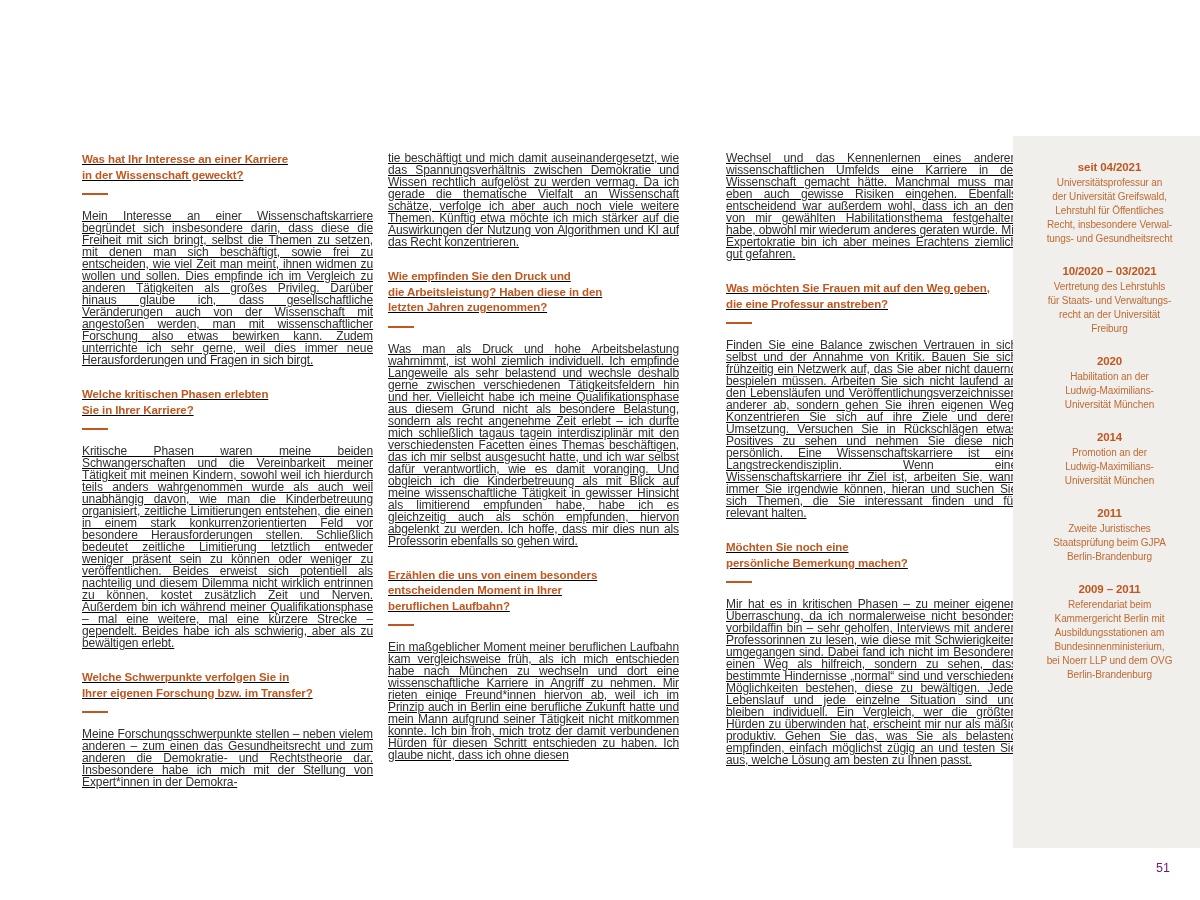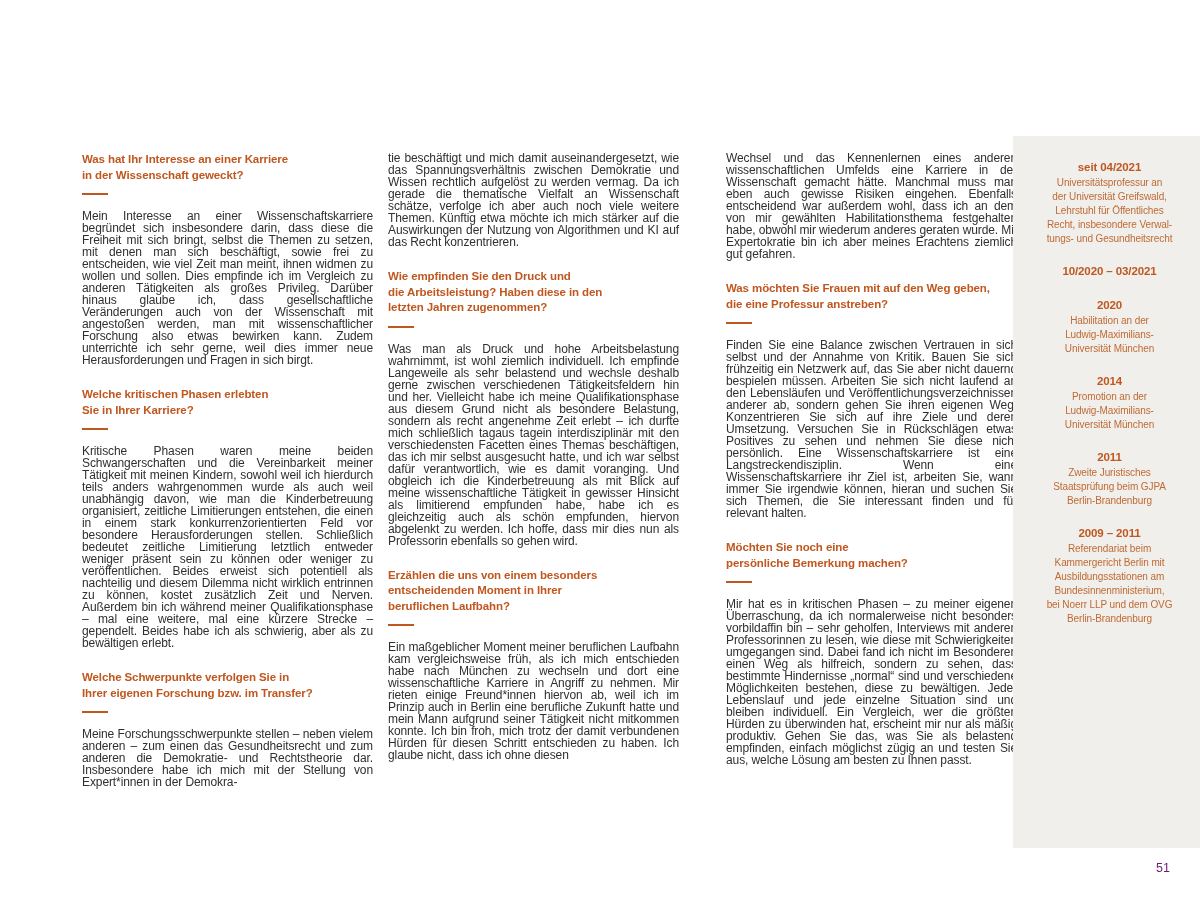--- a/index.html
+++ b/index.html
@@ -13,20 +13,21 @@
     width: 1200px; height: 900px;
     background: #ffffff;
     position: relative;
     font-family: "Liberation Sans", sans-serif;
     overflow: hidden;
   }
   .col {
     position: absolute;
     top: 152px;
     width: 291px;
+    text-decoration: underline;
   }
   .col-1 { left: 82px; }
   .col-2 { left: 388px; }
   .col-3 { left: 726px; }
 
   .answer {
     font-size: 12px;
     line-height: 12px;
     letter-spacing: -0.1px;
     color: var(--body-text);
@@ -151,20 +152,24 @@
   <div class="cv-entry">
     <div class="cv-date">seit 04/2021</div>
     <div class="cv-text">Universitätsprofessur an
 der Universität Greifswald,
 Lehrstuhl für Öffentliches
 Recht, insbesondere Verwal-
 tungs- und Gesundheitsrecht</div>
   </div>
   <div class="cv-entry">
     <div class="cv-date">10/2020 – 03/2021</div>
+    <div class="cv-text">Vertretung des Lehrstuhls
+für Staats- und Verwaltungs-
+recht an der Universität
+Freiburg</div>
   </div>
   <div class="cv-entry">
     <div class="cv-date">2020</div>
     <div class="cv-text">Habilitation an der
 Ludwig-Maximilians-
 Universität München</div>
   </div>
   <div class="cv-entry">
     <div class="cv-date">2014</div>
     <div class="cv-text">Promotion an der

